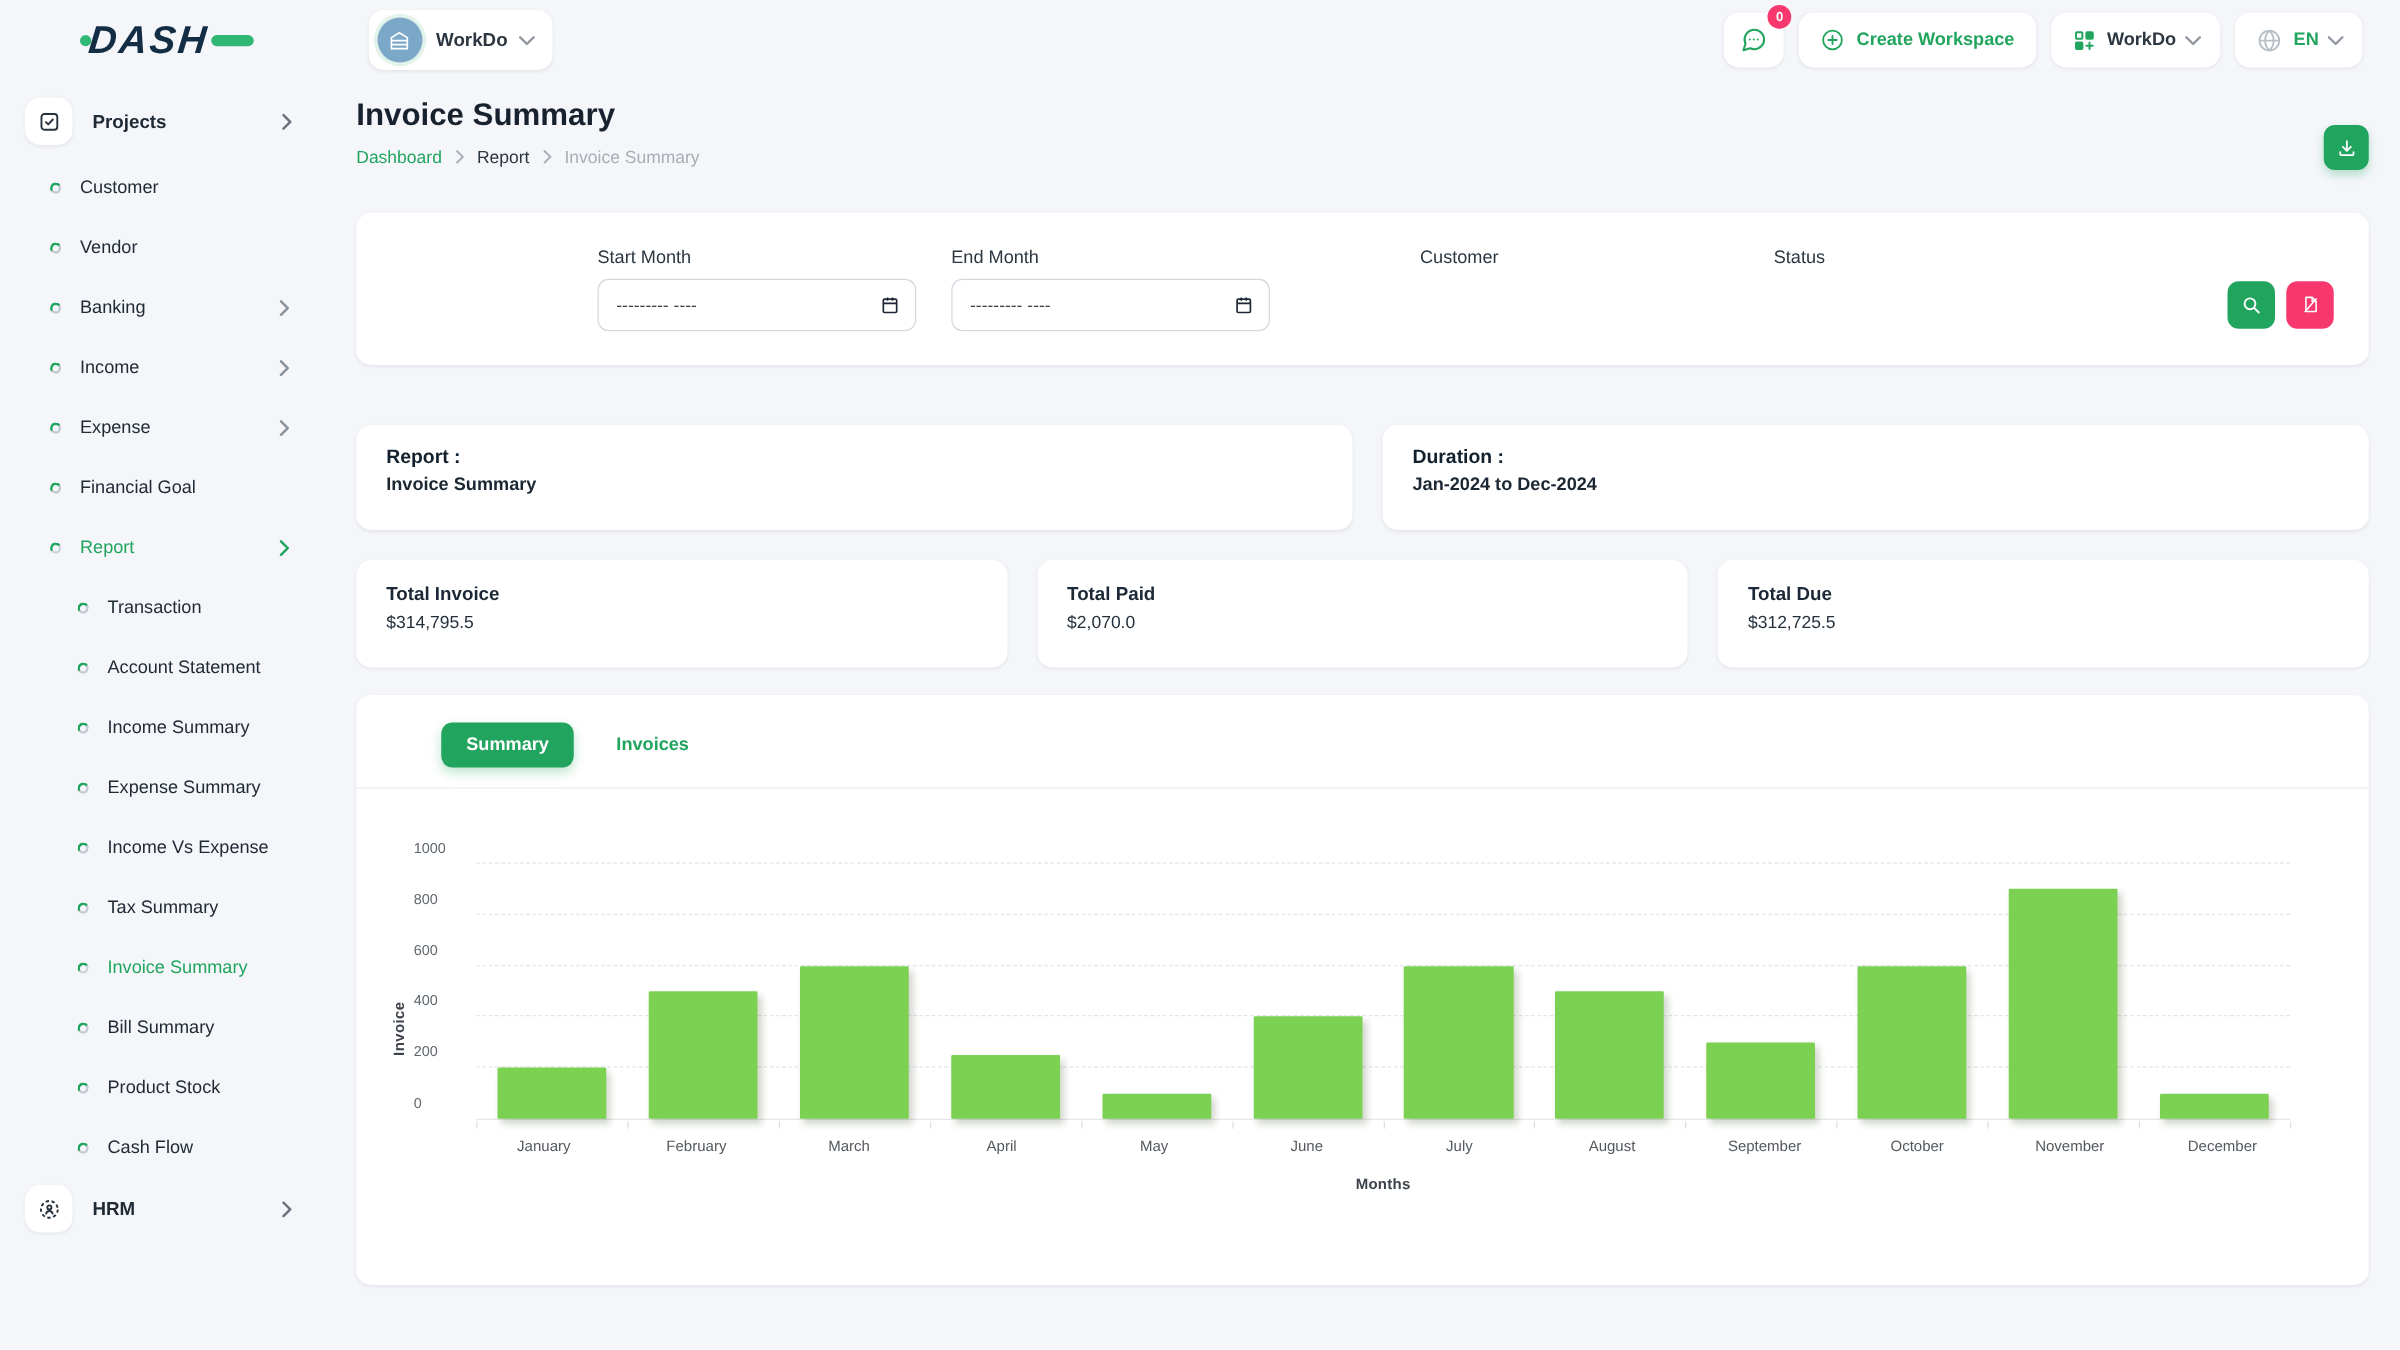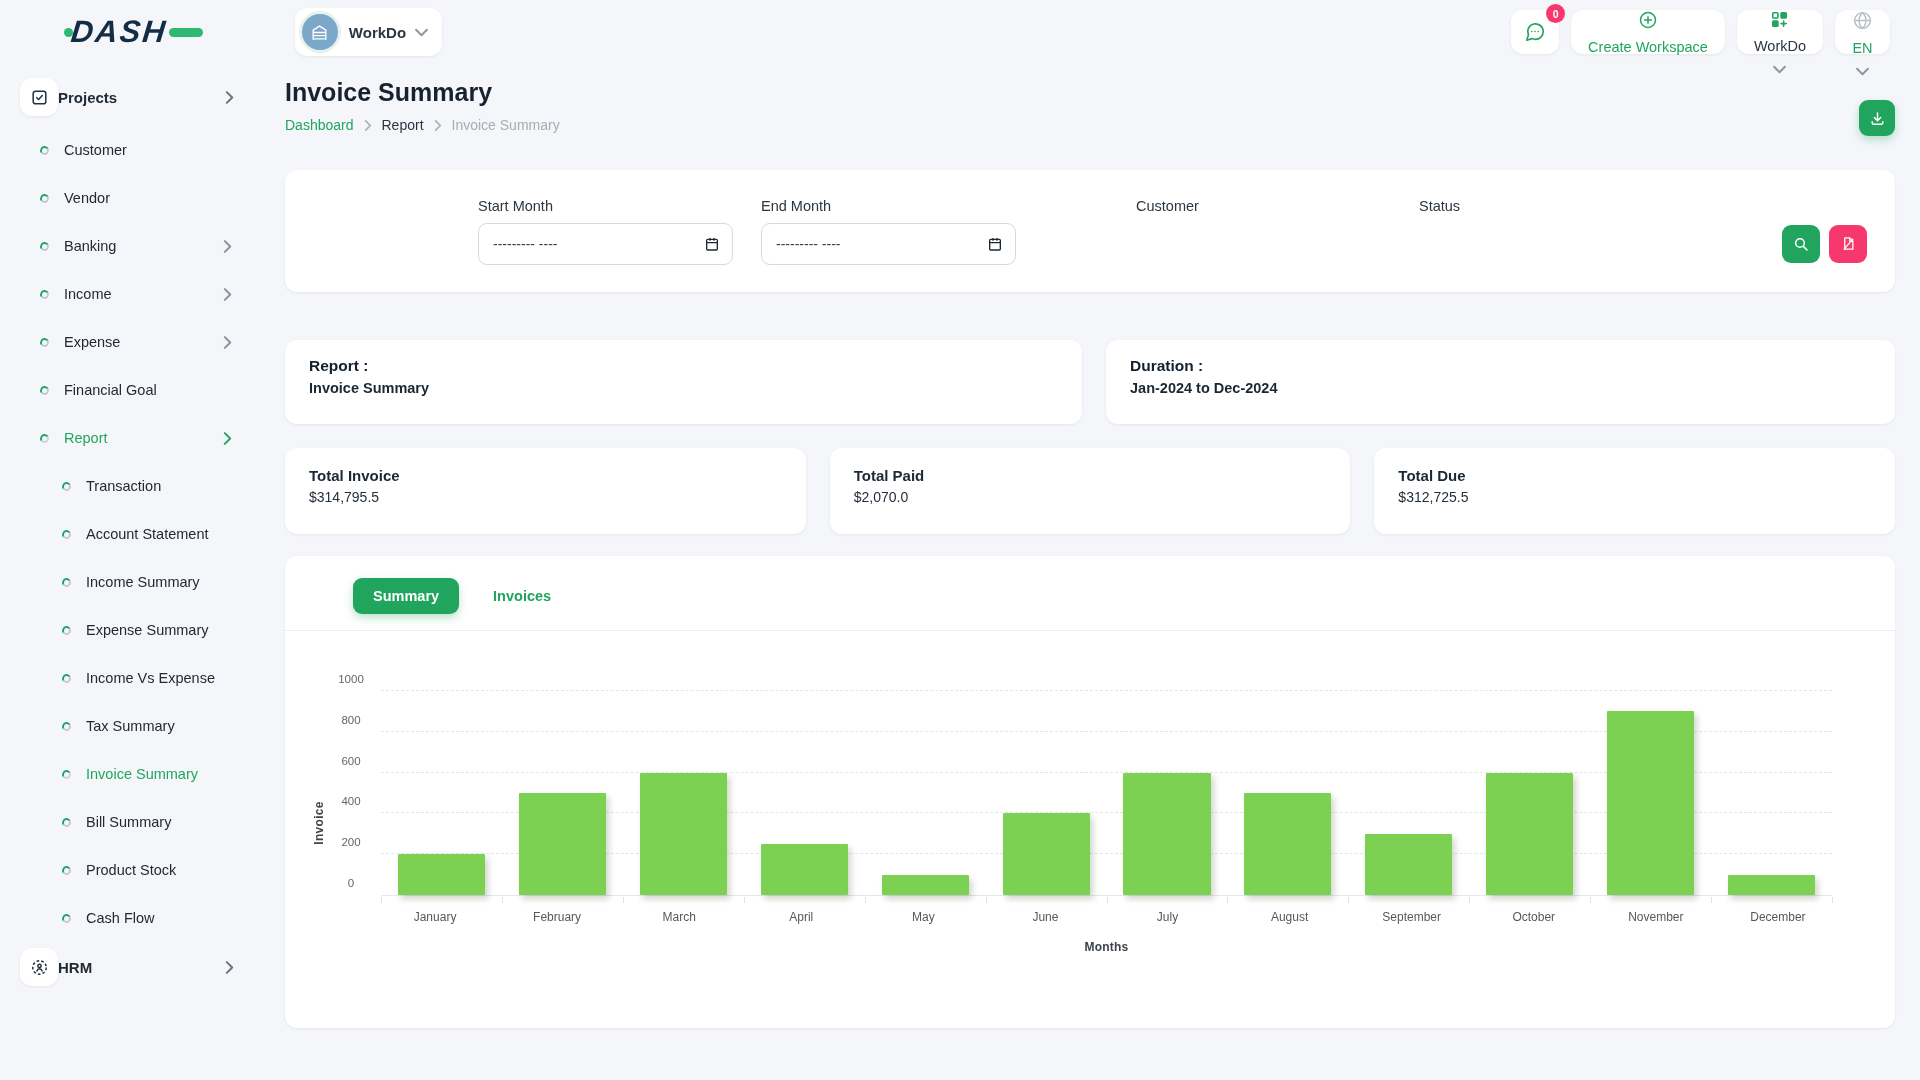--- a/index.html
+++ b/index.html
@@ -15,29 +15,29 @@
   .logo{display:flex; align-items:center; gap:4px; cursor:pointer;}
   .logo .logo-word{font-size:31px; font-weight:800; letter-spacing:2px; color:var(--navy); font-style:italic; transform:skewX(-6deg);}
   .logo .logo-dash{width:34px; height:9px; border-radius:5px; background:#2eb873; margin-left:-2px;}
   .logo .logo-dot{width:9px; height:9px; border-radius:50%; background:#2eb873; margin-right:-6px;}
   .ws-pill{margin-left:92px; height:48px; background:#fff; border-radius:12px; box-shadow:var(--card-shadow); display:flex; align-items:center; gap:11px; padding:0 16px 0 7px; cursor:pointer;}
   .ws-avatar{width:36px; height:36px; border-radius:50%; background:var(--avatar); display:flex; align-items:center; justify-content:center; box-shadow:0 0 0 3px #e3f2ea;}
   .ws-pill .ws-name{font-size:15px; font-weight:600; color:#2b3640;}
   .header-right{margin-left:auto; display:flex; align-items:center; gap:12px;}
   .icon-pill{position:relative; width:48px; height:44px; background:#fff; border:none; border-radius:12px; box-shadow:var(--card-shadow); display:flex; align-items:center; justify-content:center; cursor:pointer;}
   .badge{position:absolute; top:-6px; right:-6px; min-width:19px; height:19px; border-radius:10px; background:var(--pink); color:#fff; font-size:10.5px; font-weight:700; display:flex; align-items:center; justify-content:center; padding:0 5px;}
-  .pill-btn{height:44px; background:#fff; border:none; border-radius:12px; box-shadow:var(--card-shadow); display:flex; align-items:center; gap:9px; padding:0 17px; font-size:14.5px; font-weight:400; color:#2b3640; cursor:pointer;flex-direction:column;}
+  .pill-btn{height:44px; background:#fff; border:none; border-radius:12px; box-shadow:var(--card-shadow); display:flex; align-items:center; gap:9px; padding:0 17px; font-size:14.5px; font-weight:700; color:#2b3640; cursor:pointer;}
   .pill-btn.green-text{color:var(--primary);}
   .chev{display:inline-flex; color:#8f97a0;}
   .chev svg{width:9px; height:13px;}
   .chev.down svg{transform:rotate(90deg);}
 
   
   aside{position:absolute; top:64px; left:0; width:262px; bottom:0; padding:8px 14px 0 14px; overflow:hidden;}
-  .sb-parent{display:flex; align-items:center; height:50px; padding:0 14px 0 6px; border-radius:14px; cursor:pointer; margin-bottom:4px;}
+  .sb-parent{display:flex; align-items:center; gap:16px; height:50px; padding:0 14px 0 6px; border-radius:14px; cursor:pointer; margin-bottom:4px;}
   .sb-iconbox{width:38px; height:38px; background:#fff; border-radius:12px; box-shadow:var(--card-shadow); display:flex; align-items:center; justify-content:center; color:#25313c; flex:none;}
   .sb-plabel{font-size:15px; font-weight:600; color:var(--txt); flex:1;}
   .sb-parent .chev{color:#69727c;}
   .sb-parent.active{background:var(--primary); box-shadow:0 7px 14px rgba(33,165,94,.28);}
   .sb-parent.active .sb-iconbox{color:var(--primary);}
   .sb-parent.active .sb-plabel{color:#fff; font-weight:700;}
   .sb-parent.active .chev{color:#fff;}
   .sb-sub{display:flex; align-items:center; gap:15px; height:48px; cursor:pointer; padding-right:16px;}
   .sb-sub.lvl1{padding-left:26px;}
   .sb-sub.lvl2{padding-left:48px;}
@@ -94,21 +94,21 @@
   
   .chart-card{margin-top:22px; height:472px; padding:22px 28px 0 28px;}
   .tabs{display:flex; align-items:center; gap:14px;padding-left:40px;}
   .tab{border:none; background:transparent; font-size:14.5px; font-weight:600; color:var(--primary); padding:10px 20px; border-radius:9px; cursor:pointer;}
   .tab.active{background:var(--primary); color:#fff; box-shadow:0 4px 9px rgba(33,165,94,.3);}
   .tab-divider{height:1px; background:#eaedf1; margin:16px -28px 0 -28px;}
 
   .chart-wrap{position:relative; margin-top:60px; margin-left:68px; margin-right:35px;}
   .plot{position:relative; height:205px; border-bottom:1px solid #e5e8ec;}
   .grid-line{position:absolute; left:0; right:0; border-top:1px dashed #e2e5ea; height:0;}
-  .y-tick{position:absolute; left:-50px; width:40px; text-align:center; font-size:11.5px; color:#5f666d; transform:translateY(-6px);}
+  .y-tick{position:absolute; left:-50px; width:40px; text-align:left; font-size:11.5px; color:#5f666d; transform:translateY(-6px);}
   .ylabel{position:absolute; left:-62px; top:50%; transform:translate(-50%,-50%) rotate(-90deg); font-size:12px; font-weight:700; color:#3d434a; letter-spacing:.3px; white-space:nowrap;}
   .bars{position:absolute; left:0; right:0; bottom:0; top:0; display:flex;}
   .bar-col{flex:1; display:flex; align-items:flex-end; justify-content:center;}
   .bar{width:72%; max-width:90px; background:var(--bar); box-shadow:3px 4px 6px rgba(40,70,20,.22); border-radius:1px;}
   .xlabels{display:flex; margin-top:14px;gap:14px;}
   .x-lab{flex:1; text-align:center; font-size:12px; color:#54595e;}
   .xticks{position:relative; height:0;}
   .xtick{position:absolute; top:1px; width:1px; height:6px; background:#dde1e6;}
   .xlabel-title{text-align:center; font-size:12px; font-weight:700; color:#3d434a; margin-top:16px; letter-spacing:.2px;}
 </style>

